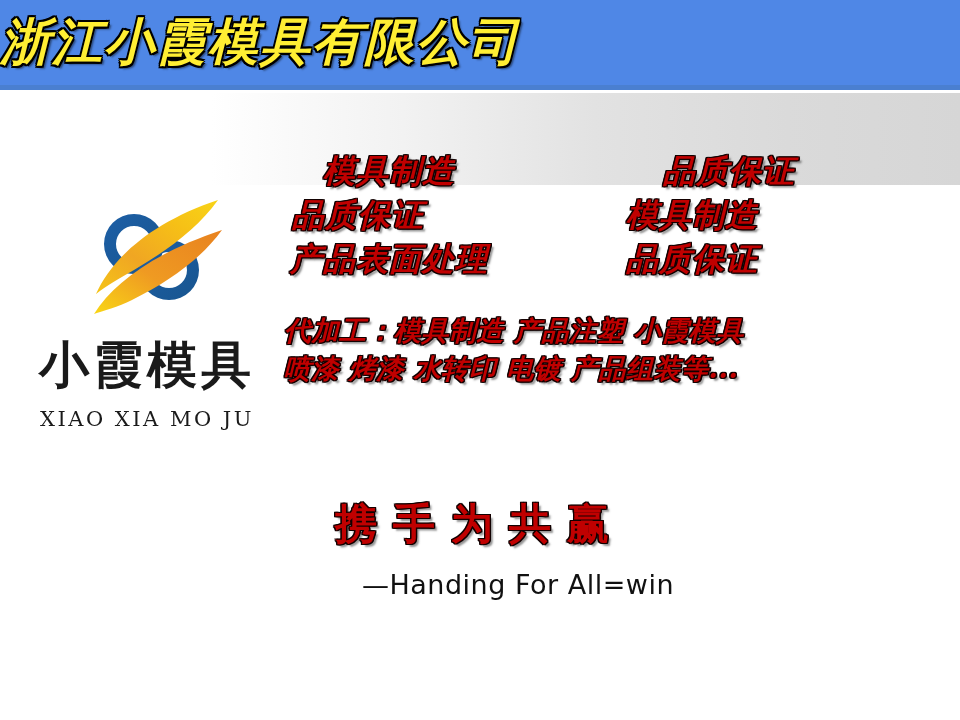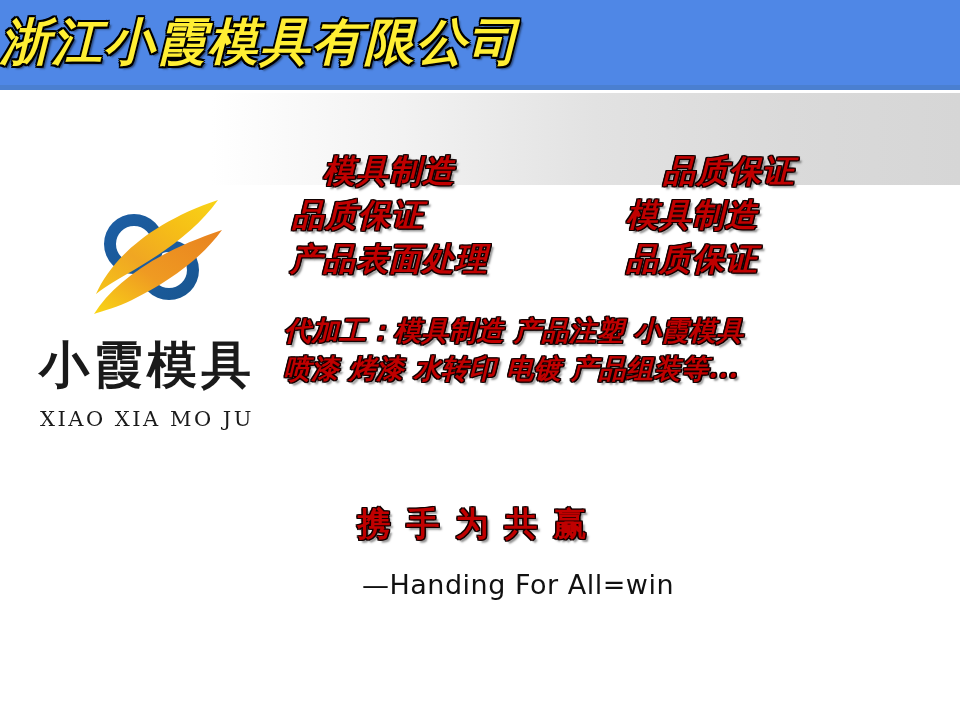--- a/index.html
+++ b/index.html
@@ -176,21 +176,21 @@
   
   .slogan {
     position: absolute;
     left: 0;
     top: 496px;
     width: 960px;
     text-align: center;
   }
   .slogan-cn {
     display: block;
-    font-size: 33px;
+    font-size: 42px;
     line-height: 56px;
     letter-spacing: 16px;
     font-style: normal;
   }
   .slogan-en {
     position: absolute;
     left: 0;
     top: 568px;
     width: 960px;
     text-align: center;

